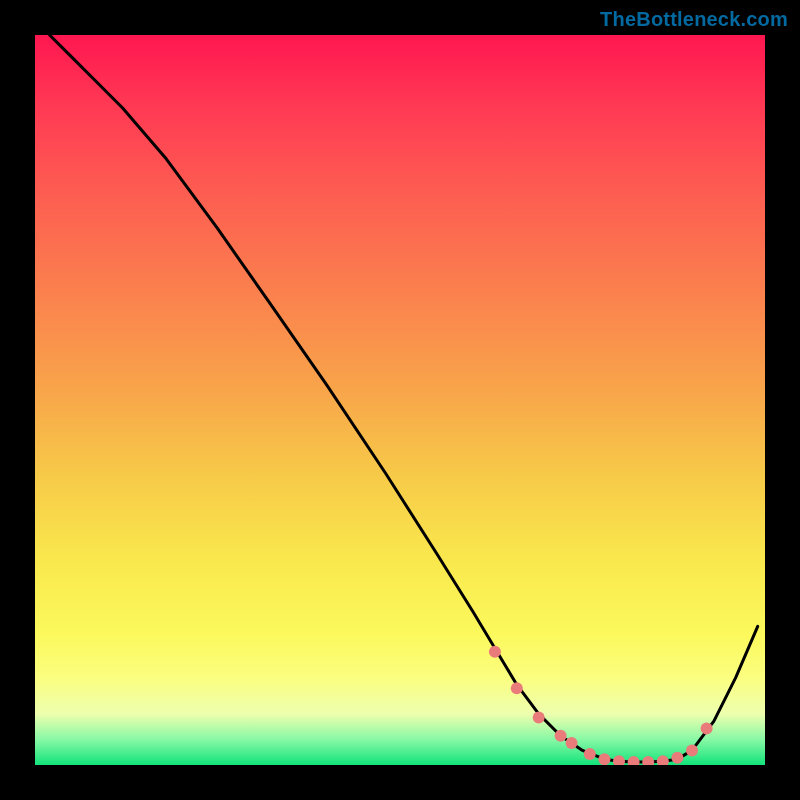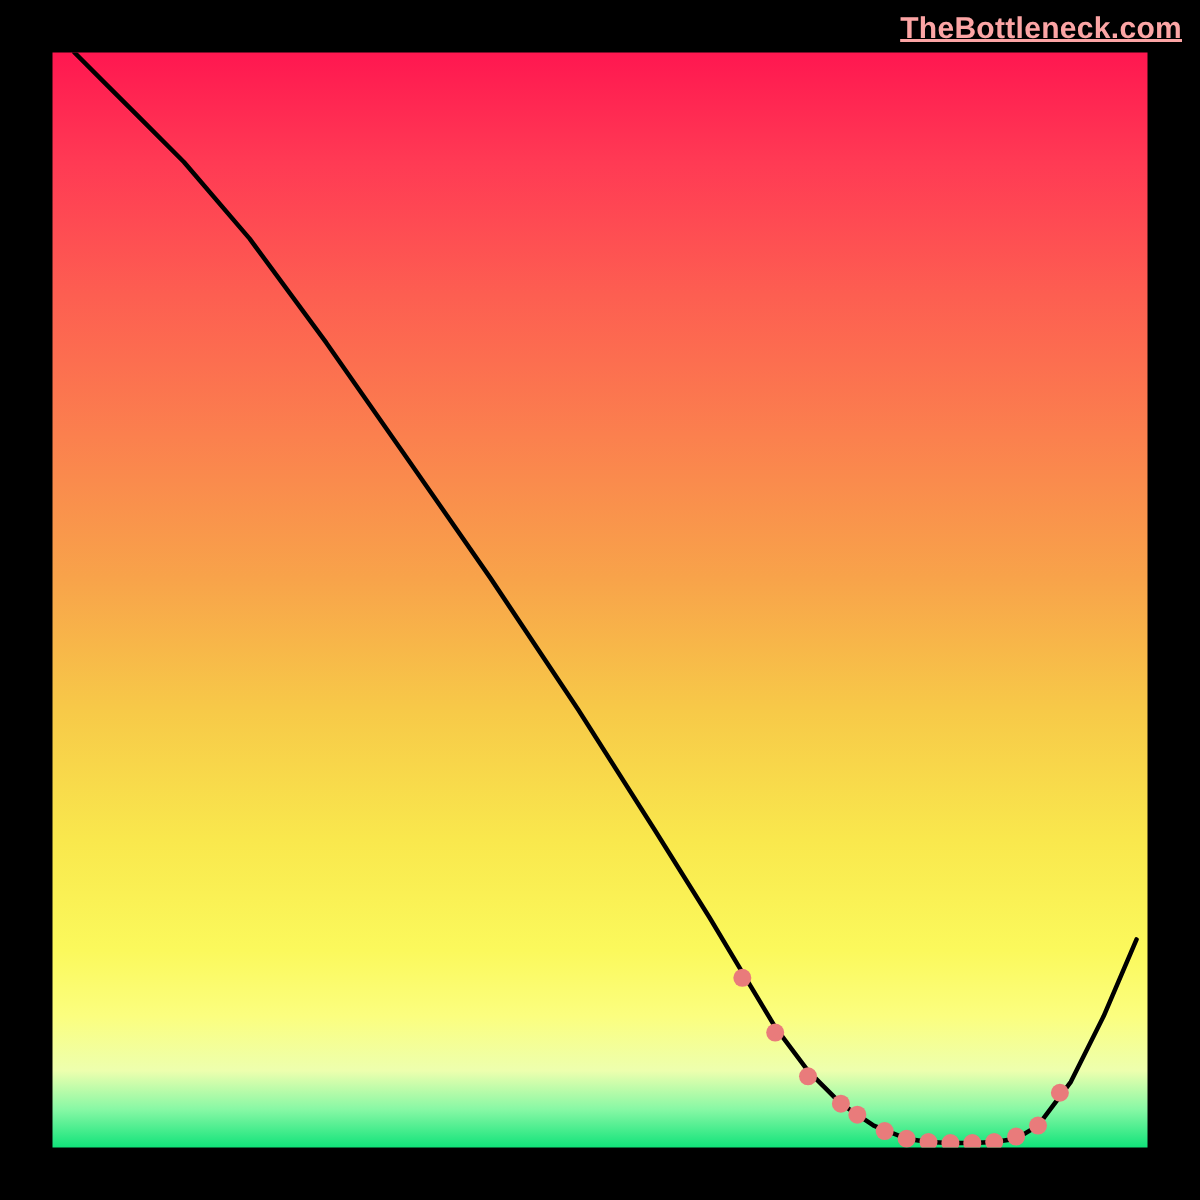--- a/index.html
+++ b/index.html
@@ -44,25 +44,24 @@
     position: absolute;
     left: 0;
     top: 0;
     width: 730px;
     height: 730px;
   }
   .watermark {
     position: absolute;
     top: 8px;
     right: 12px;
-    color: #fca5a5;
+    color: #0369a1;
     font-size: 20px;
     font-weight: 600;
     letter-spacing: 0.2px;
-    text-decoration: underline;
   }
 </style>
 </head>
 <body>
 
 <div class="frame">
 
   <div class="watermark">TheBottleneck.com</div>
 
   <div class="plot-area">

